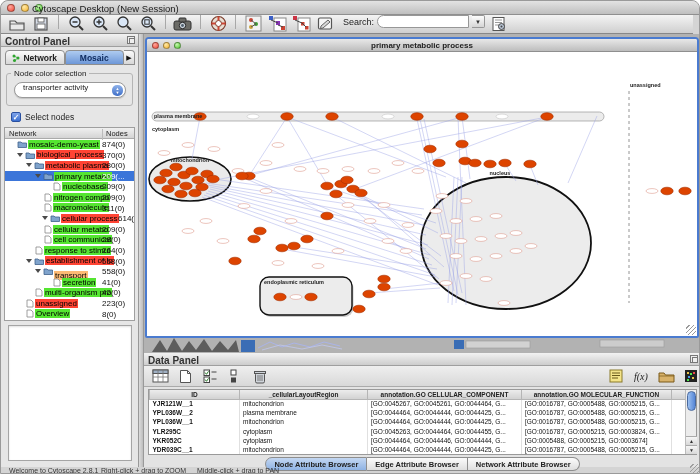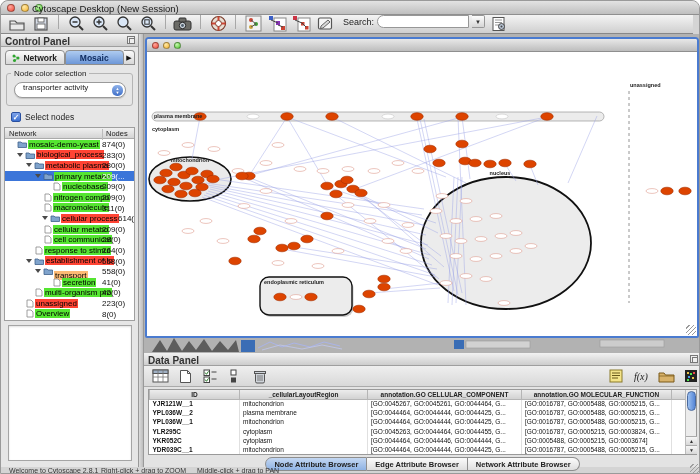--- a/index.html
+++ b/index.html
@@ -308,21 +308,21 @@
             <span class="tcount">874(0)</span>
           </div>
           <div class="trow" style="padding-left: 12px;">
             <span class="tri"></span>
             <span class="ticon">
               <svg width="10" height="8">
                 <path d="M1 2 h3 l1 1 h4.5 v4.5 H1 z" fill="#7fa3cc" stroke="#3f618c" stroke-width="0.8"></path>
               </svg>
             </span>
             <span class="tlabel" style="background: rgb(255, 68, 52);">biological_process</span>
-            <span class="tcount">283(0)</span>
+            <span class="tcount">370(0)</span>
           </div>
           <div class="trow" style="padding-left: 21px;">
             <span class="tri"></span>
             <span class="ticon">
               <svg width="10" height="8">
                 <path d="M1 2 h3 l1 1 h4.5 v4.5 H1 z" fill="#7fa3cc" stroke="#3f618c" stroke-width="0.8"></path>
               </svg>
             </span>
             <span class="tlabel" style="background: rgb(255, 68, 52);">metabolic plasma</span>
             <span class="tcount">280(0)</span>
@@ -484,20 +484,21 @@
       <rect x="322" y="307" width="64" height="7" fill="#d2d2d2" stroke="#999" stroke-width="0.6"></rect>
       <rect x="456" y="306" width="64" height="7" fill="#cccccc" stroke="#999" stroke-width="0.6"></rect>
     </svg>
     <div id="net-window">
       <div id="net-titlebar">
         <div class="lights">
           <span class="light red"></span>
           <span class="light yellow"></span>
           <span class="light green"></span>
         </div>
+        <div class="title">primary metabolic process</div>
       </div>
       <svg id="net-canvas" width="548" height="281" viewBox="0 0 548 281">
           <rect x="4" y="59" width="452" height="9" rx="4.5" fill="#ececec" stroke="#999" stroke-width="0.7"></rect>
           <ellipse cx="42" cy="126" rx="41" ry="22" fill="#eaeaea" stroke="#111" stroke-width="1.6"></ellipse>
           <ellipse cx="358" cy="190" rx="85" ry="66" fill="#ececec" stroke="#111" stroke-width="1.8"></ellipse>
           <rect x="113.5" y="226" width="92" height="38" rx="9" fill="#00000033"></rect>
           <rect x="112" y="224" width="92" height="38" rx="9" fill="#ececec" stroke="#111" stroke-width="1.4"></rect>
           <line x1="481" y1="38" x2="481" y2="250" stroke="#888" stroke-width="0.9" stroke-dasharray="3 3"></line>
           <line x1="52" y1="64" x2="44" y2="106" stroke="#9aa2e6" stroke-width="0.8" opacity="0.55"></line>
           <line x1="101" y1="123" x2="139" y2="64" stroke="#9aa2e6" stroke-width="0.8" opacity="0.55"></line>

